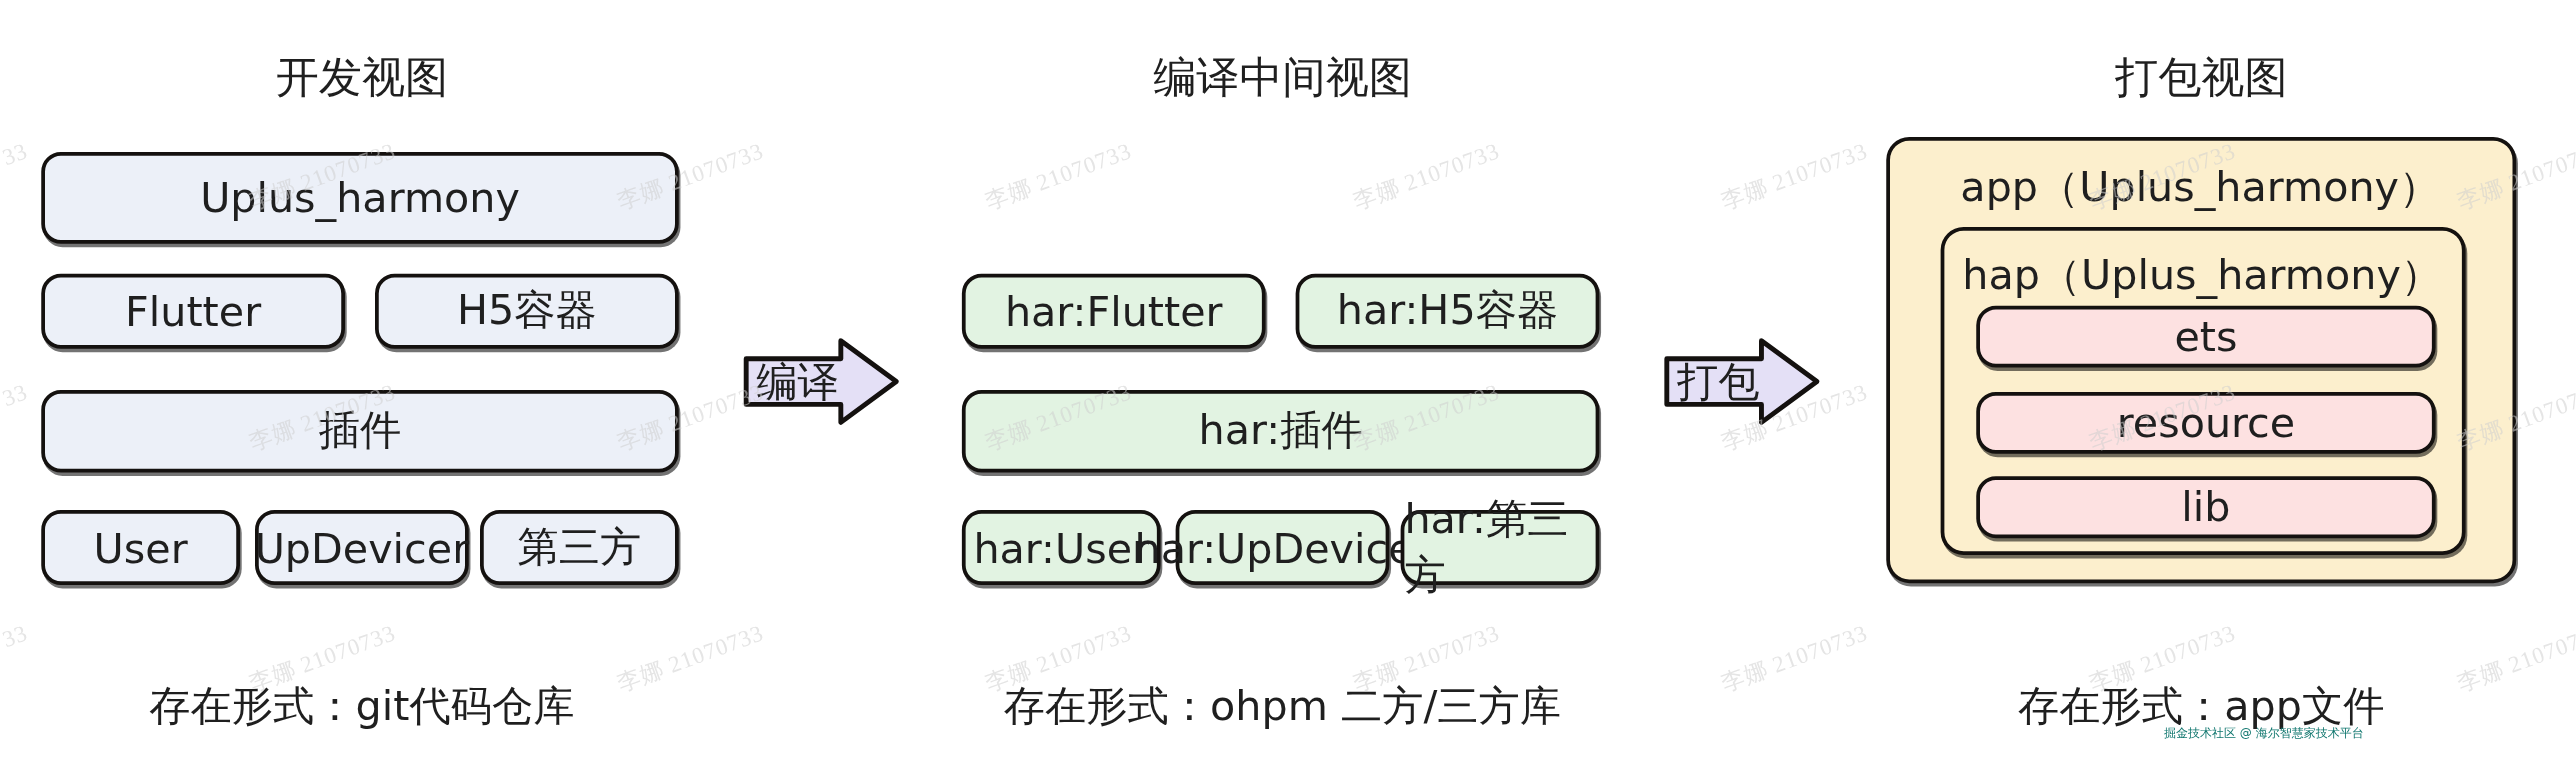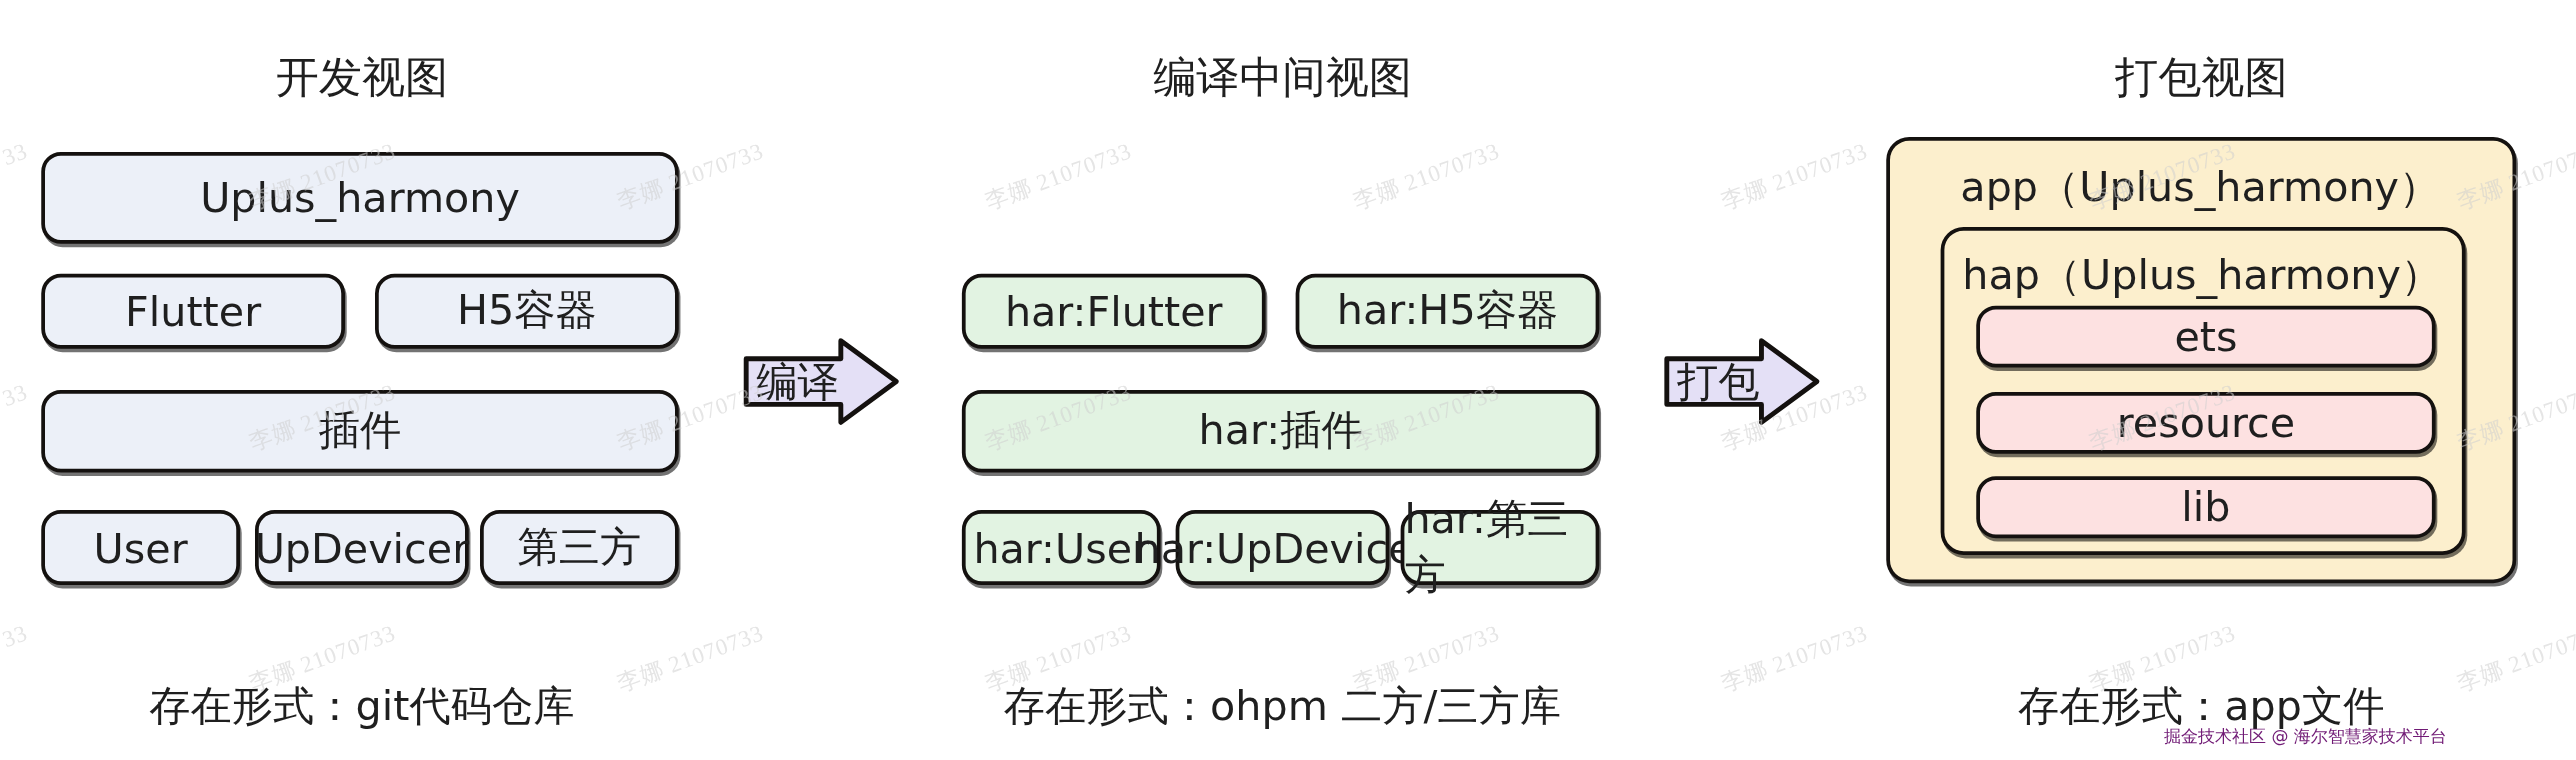--- a/index.html
+++ b/index.html
@@ -85,22 +85,22 @@
     top:0;left:0;width:70%;height:100%;
     display:flex;align-items:center;justify-content:center;
     font-size:22px;color:#1f1f1f;
     font-family:"DejaVu Sans","Liberation Sans",sans-serif;
     pointer-events:none;
   }
 
   
   #credit{
     position:absolute;
-    font-size:17px;
-    color:#701a75;
+    font-size:12px;
+    color:#0f766e;
     white-space:nowrap;
     font-family:"DejaVu Sans","Liberation Sans",sans-serif;
     z-index:6;
   }
 </style>
 </head>
 <body>
 
 <div id="watermarks">
     <div class="wm" style="left: -123px; top: 188px;">李娜 21070733</div>

